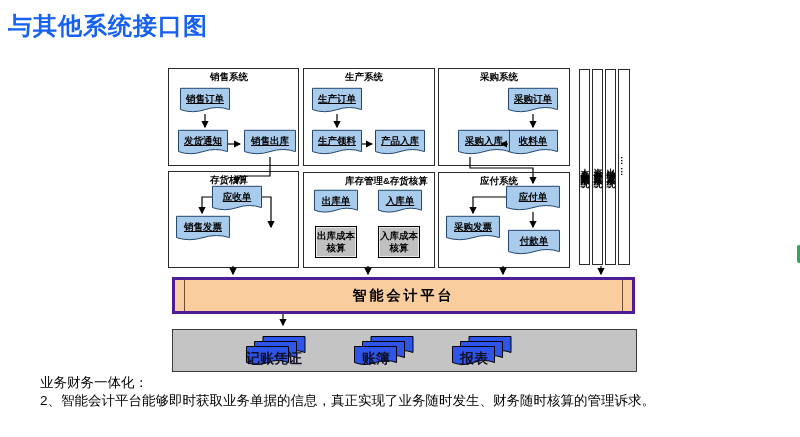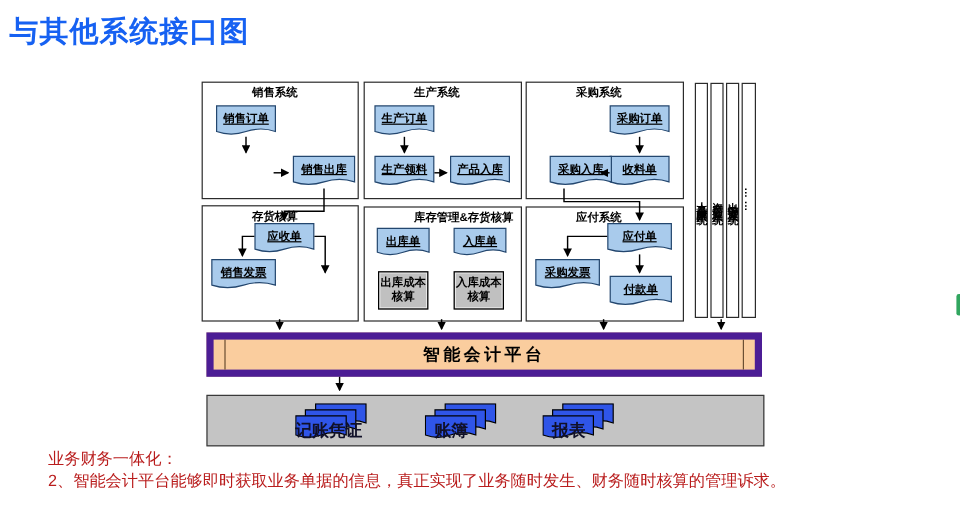--- a/index.html
+++ b/index.html
@@ -19,35 +19,35 @@
   .costbox{position:absolute;background:var(--cost-fill);border:1px solid #000;box-shadow:inset 0 0 0 1px #e8e8e8;
            display:flex;align-items:center;justify-content:center;text-align:center;
            font-size:9.5px;font-weight:bold;color:#000;line-height:1.3;padding:1px;box-sizing:border-box;}
   
   .vstrip{position:absolute;top:69px;height:196px;width:11px;border:1px solid #2b2b2b;background:#fff;
           display:flex;align-items:center;justify-content:center;box-sizing:border-box;}
   .vstrip span{writing-mode:vertical-rl;text-orientation:mixed;font-size:9px;font-weight:bold;
                letter-spacing:2px;color:#000;white-space:nowrap;}
   
   #platform{position:absolute;left:172px;top:277px;width:463px;height:37px;background:var(--platform-fill);
-            border:6px solid #4c1d95;box-sizing:border-box;display:flex;align-items:center;justify-content:center;
+            border:3px solid #4c1d95;box-sizing:border-box;display:flex;align-items:center;justify-content:center;
             font-size:14px;font-weight:bold;color:#000;letter-spacing:3px;}
   .pedge{position:absolute;top:0;bottom:0;width:1px;background:var(--platform-edge);}
   
   #outputbar{position:absolute;left:172px;top:329px;width:465px;height:43px;background:var(--output-bar-fill);
              border:1px solid #3a3a3a;box-sizing:border-box;}
   .ostack{position:absolute;width:60px;height:32px;}
   .ostack path{fill:var(--output-doc-fill);stroke:#000;stroke-width:1;}
   .ostack .olbl{position:absolute;left:0;top:14px;width:44px;text-align:center;
                 font-size:14px;font-weight:bold;color:#101028;white-space:nowrap;}
   
   #wires{position:absolute;left:0;top:0;width:800px;height:437px;pointer-events:none;}
   #wires polyline{fill:none;stroke:var(--line-color);stroke-width:1.2;}
   
-  #footer{position:absolute;left:40px;top:374px;color:#b91c1c;font-size:13.5px;line-height:18px;}
+  #footer{position:absolute;left:40px;top:374px;color:#000000;font-size:13.5px;line-height:18px;}
   #footer p{margin:0;white-space:nowrap;}
   #edge-mark{position:absolute;left:797px;top:245px;width:3px;height:18px;background:#31a65f;border-radius:2px 0 0 2px;}
 </style>
 </head>
 <body>
 
 <div id="slide">
   <div id="title">与其他系统接口图</div>
 
   <div class="box" style="left:168px;top:68px;width:129px;height:96px">
@@ -80,20 +80,26 @@
   </div>
   <div class="vstrip" style="left:618px;width:12px">
     <span>……</span>
   </div>
 
   <div class="doc" style="left:180px;top:88px;width:50px;height:30px">
     <svg viewBox="0 0 100 100" preserveAspectRatio="none">
         <path d="M1,1 H99 V72 Q75,58 50,72 Q25,86 1,72 Z"></path>
       </svg>
     <span class="lbl">销售订单</span>
+  </div>
+  <div class="doc" style="left:178px;top:130px;width:50px;height:30px">
+    <svg viewBox="0 0 100 100" preserveAspectRatio="none">
+        <path d="M1,1 H99 V72 Q75,58 50,72 Q25,86 1,72 Z"></path>
+      </svg>
+    <span class="lbl">发货通知</span>
   </div>
   <div class="doc" style="left:244px;top:130px;width:52px;height:30px">
     <svg viewBox="0 0 100 100" preserveAspectRatio="none">
         <path d="M1,1 H99 V72 Q75,58 50,72 Q25,86 1,72 Z"></path>
       </svg>
     <span class="lbl">销售出库</span>
   </div>
 
   <div class="doc" style="left:312px;top:88px;width:50px;height:30px">
     <svg viewBox="0 0 100 100" preserveAspectRatio="none">

